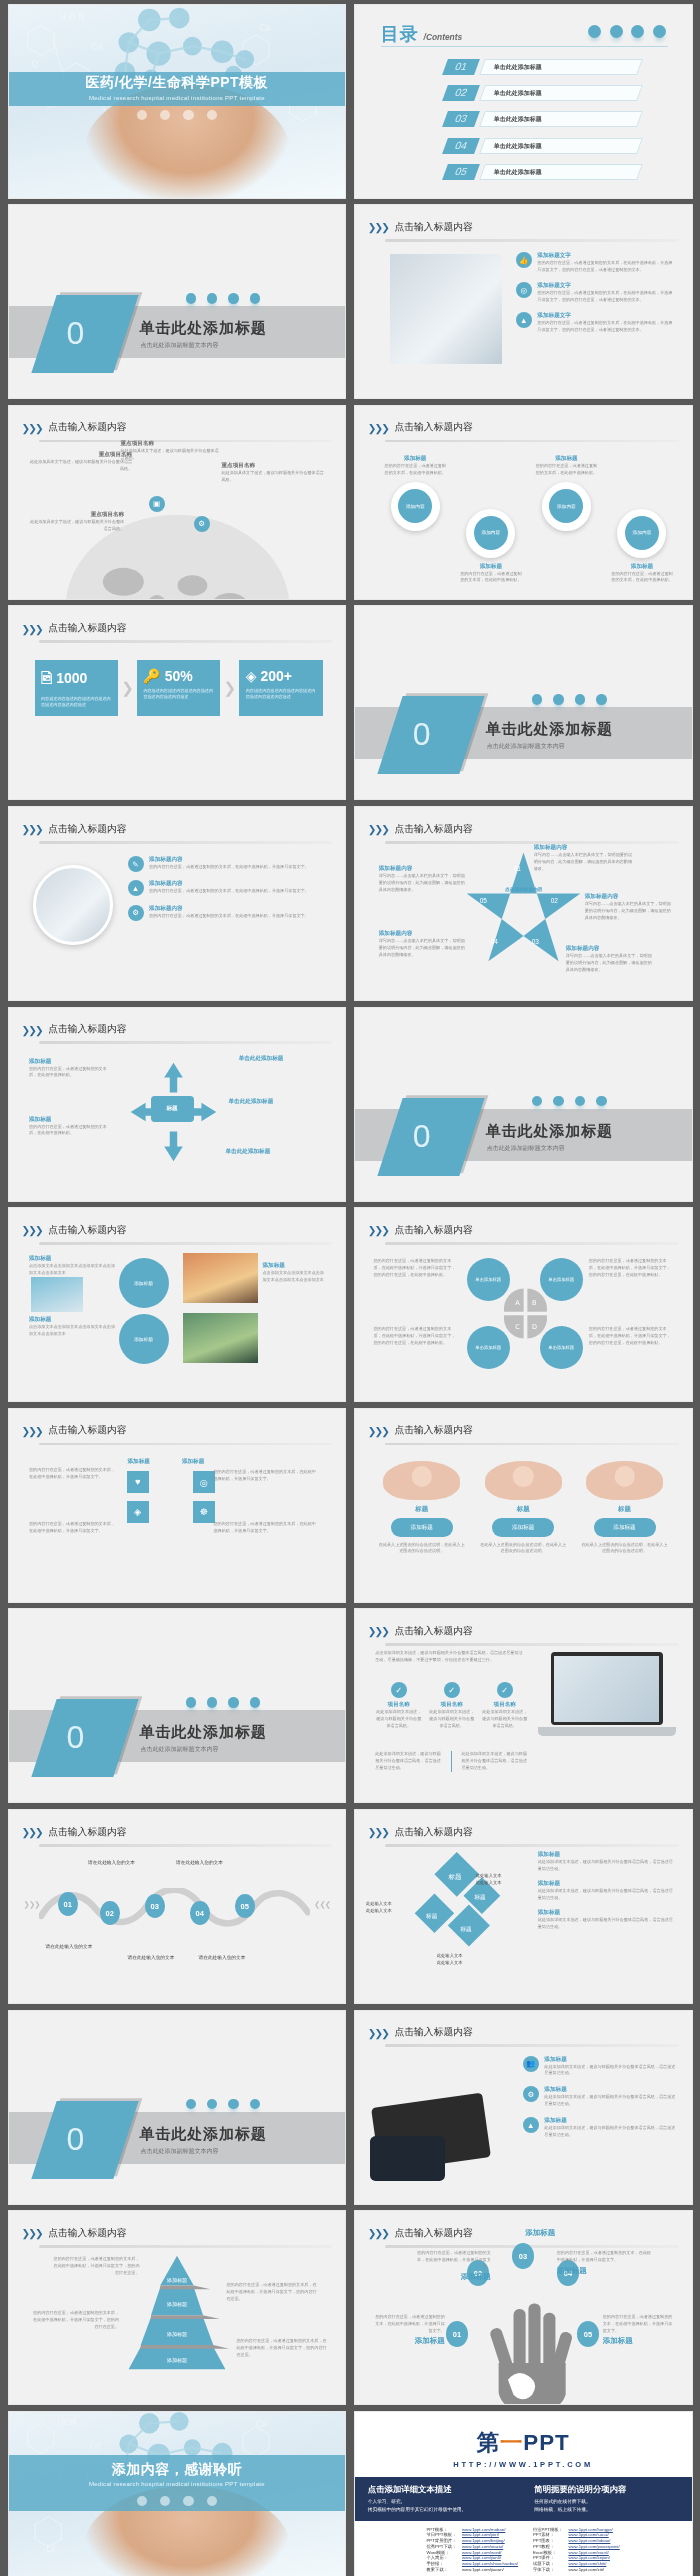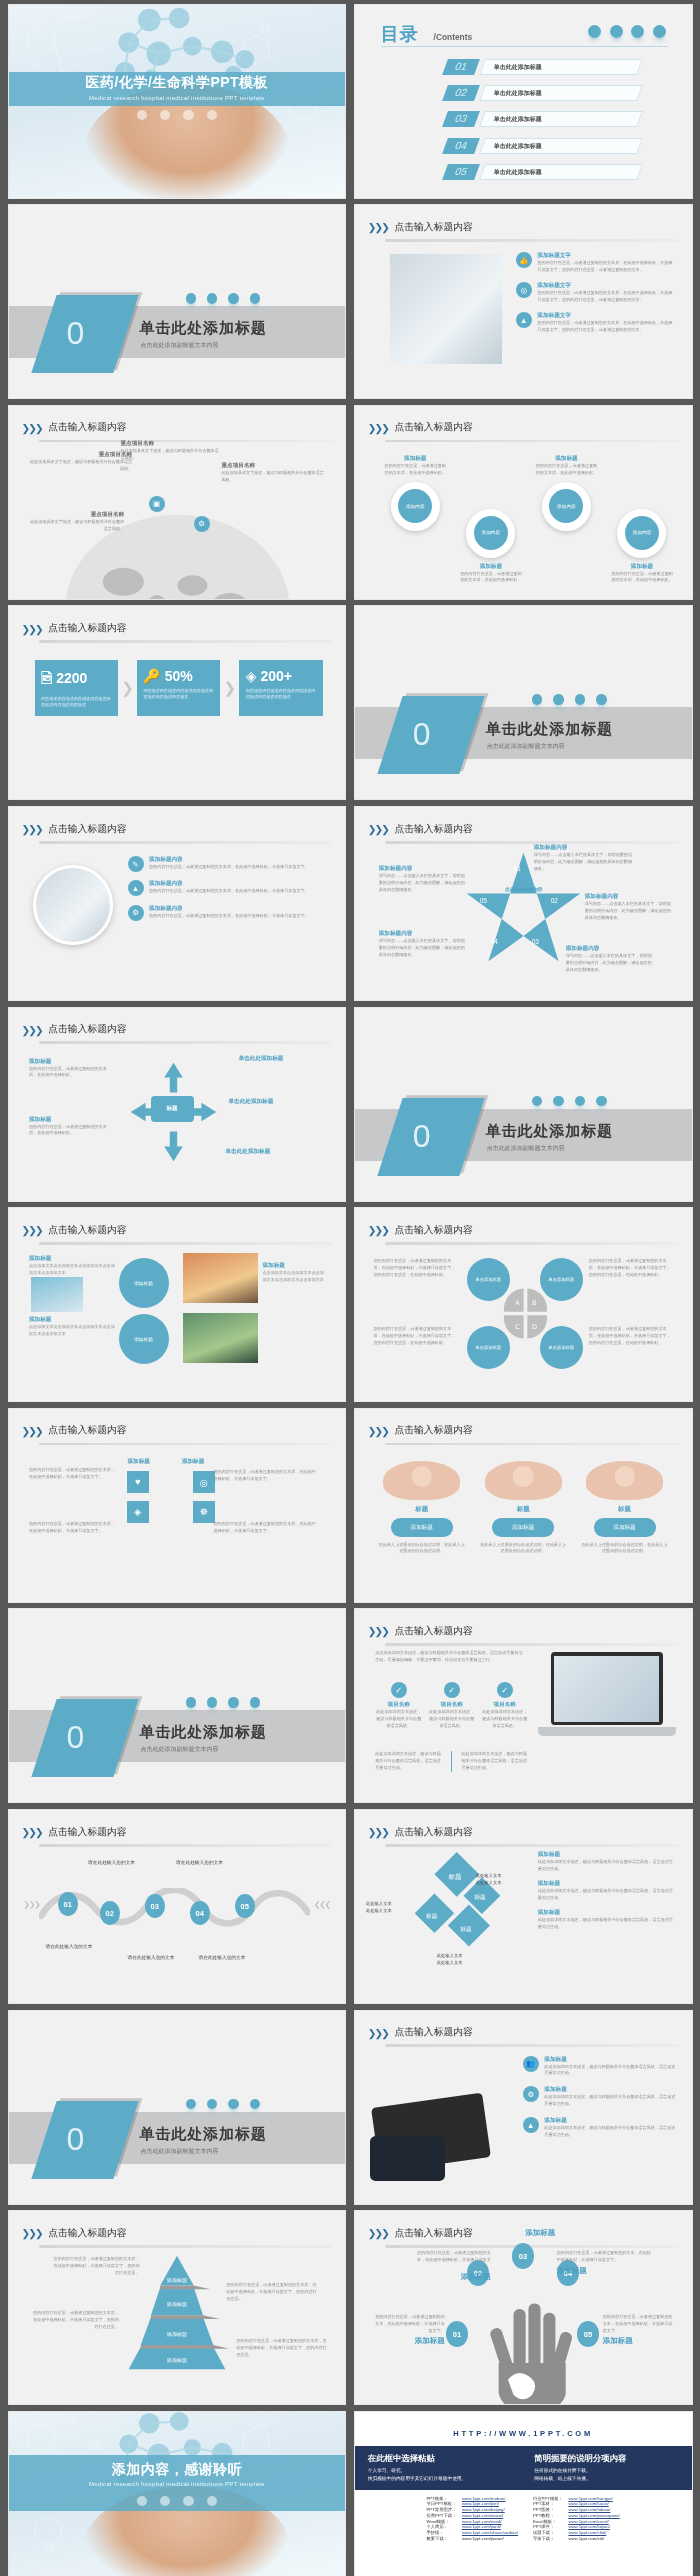--- a/index.html
+++ b/index.html
@@ -32,21 +32,21 @@
   .cover .cs { position:absolute; left:0; right:0; top:90px; text-align:center; color:#eaf6fb; font-size:6px; letter-spacing:0.3px;}
   .cover .icons { position:absolute; left:0; right:0; top:105px; display:flex; justify-content:center; gap:13px;}
   .cover .icons i { width:10.3px;height:10.3px;border-radius:50%;background:rgba(255,255,255,.55); display:block;}
   .hand { position:absolute; left:22%; bottom:-5.6px; width:62%; height:62%;
           background:radial-gradient(ellipse at 50% 30%, #e6bda0 0%, #d9a884 45%, rgba(217,168,132,0) 72%);
           border-radius:50% 50% 46% 46%/60% 60% 40% 40%; filter:blur(0.4px);}
 
   
   .cont-title { position:absolute; left:26px; top:17px; }
   .cont-title .zh { font-size:18px; font-weight:bold; color:#4fa3c7; letter-spacing:0.9px;}
-  .cont-title .en { font-size:8.4px; font-weight:bold; color:#6b6b6b; margin-left:15px;}
+  .cont-title .en { font-size:8.4px; font-weight:bold; color:#6b6b6b; margin-left:5px;font-style:italic;}
   .cont-rule { position:absolute; left:26px; right:24px; top:41px; height:0.9px; background:#b9d8e6;}
   .cont-icons { position:absolute; right:26px; top:20.5px; display:flex; gap:8.4px;}
   .cont-icons i { width:13px;height:13px;border-radius:50%; background:#5cacc8; display:block; box-shadow:0 4.7px 5.6px -2.8px rgba(92,172,200,.6);}
   .cont-row { position:absolute; left:90px; right:52px; height:16px; }
   .cont-row .num { position:absolute; left:0; top:0; width:32px; height:16px; background:#5cacc8;
     transform:skewX(-20deg); color:#d7eef6; font-size:10.3px; text-align:center; line-height:16px;}
   .cont-row .bar { position:absolute; left:37px; right:0; top:0; height:16px; border:0.9px solid #cfe3ec;
     transform:skewX(-20deg); background:#fafdfe;}
   .cont-row .tx { position:absolute; left:49px; top:0; height:16px; line-height:16px; font-size:6px; color:#4a4a4a; font-weight:bold;}
 
@@ -309,21 +309,21 @@
     </div>
   </div>
 
   <div class="slide">
     <div class="hdr">
       <span class="chev">❯❯❯</span><span class="ht">点击输入标题内容</span>
       <div class="rule"></div>
     </div>
     <div style="position:absolute;left:26px;right:22.4px;top:54px;display:flex;justify-content:space-between;align-items:stretch">
       <div class="stat">
-        <div class="big"><span>🖻</span> <span>220</span><span>0</span></div>
+        <div class="big"><span>🖻</span> <span>100</span><span>0</span></div>
         <div class="d">内容描述内容描述内容描述内容描述内容描述内容描述内容描述</div>
       </div>
       <div class="arrowg">❯</div>
       <div class="stat">
         <div class="big"><span>🔑</span> <span>50</span><span>%</span></div>
         <div class="d">内容描述内容描述内容描述内容描述内容描述内容描述内容描述</div>
       </div>
       <div class="arrowg">❯</div>
       <div class="stat">
         <div class="big"><span>◈</span> <span>200</span><span>+</span></div>
@@ -855,25 +855,26 @@
     <div class="icons" style="top:84px">
       <i></i>
           <i></i>
       <i></i>
           <i></i>
     </div>
   </div>
 
   <div class="slide tall" style="background:#ffffff">
     <div class="ppt-logo">
+      <div class="l1"><span>第</span><span class="dash">一</span><span>PPT</span></div>
       <div class="l2">HTTP://WWW.1PPT.COM</div>
     </div>
     <div class="navyband">
       <div style="flex:1">
-        <h4>在此框中选择粘贴</h4>
+        <h4>点击添加详细文本描述</h4>
         <ul>
           <li>个人学习、研究。</li>
           <li>拷贝模板中的内容用于其它幻灯片母版中使用。</li>
         </ul>
       </div>
       <div style="flex:1">
         <h4>简明扼要的说明分项内容</h4>
         <ul>
           <li>任何形式的在线付费下载。</li>
           <li>网络转载、纸上线下传播。</li>

